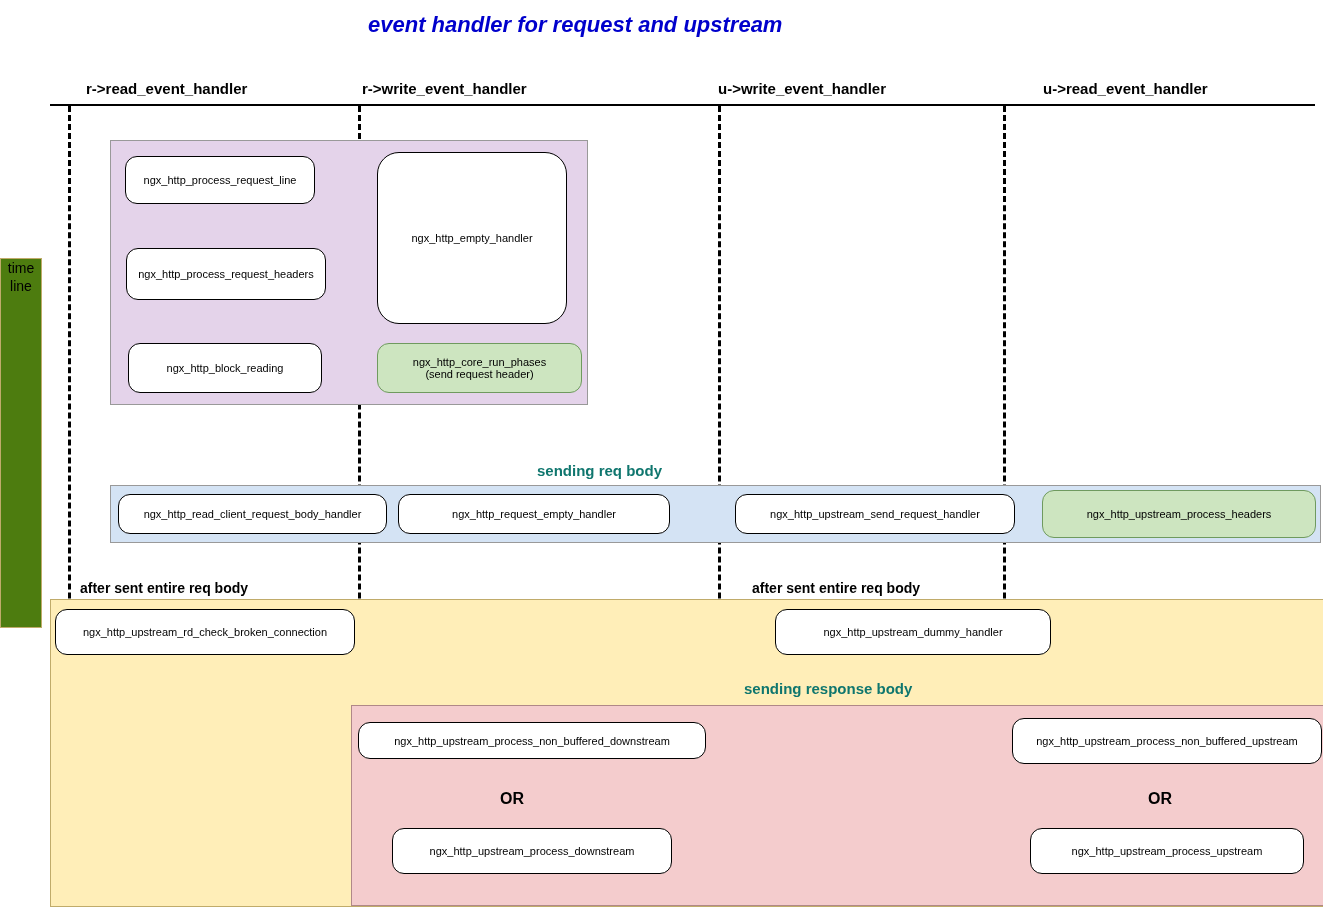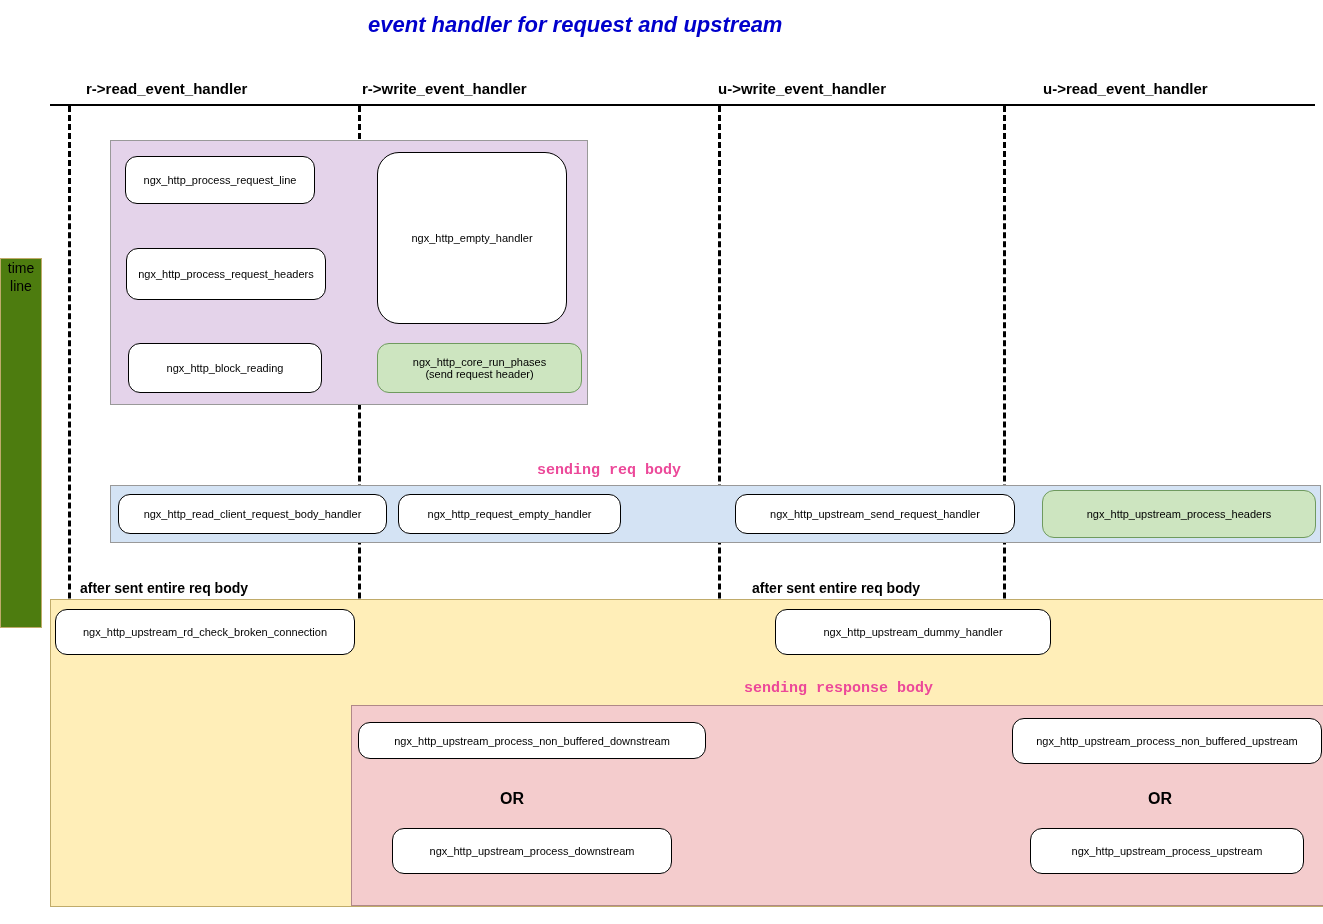--- a/index.html
+++ b/index.html
@@ -10,21 +10,21 @@
 .vdash { position: absolute; border-left: 3px dashed #000; }
 .arrowhead { position: absolute; width: 0; height: 0; border-left: 6px solid transparent; border-right: 6px solid transparent; border-top: 10px solid #000; }
 .region { position: absolute; }
 .purple { background: #e4d3ea; border: 1px solid #999; }
 .blue { background: #d4e3f4; border: 1px solid #999; }
 .yellow { background: #ffeeb8; border: 1px solid #c0ab6a; }
 .pink { background: #f4cccd; border: 1px solid #b08888; }
 .box { position: absolute; background: #fff; border: 1px solid #000; border-radius: 12px; display: flex; align-items: center; justify-content: center; text-align: center; font-size: 11px; }
 .gbox { position: absolute; background: #cde5c0; border: 1px solid #6f9a5f; border-radius: 12px; display: flex; flex-direction: column; align-items: center; justify-content: center; text-align: center; font-size: 11px; padding: 4px; }
 .label { position: absolute; font-weight: bold; font-size: 14px; color: #000; }
-.redlabel { position: absolute; font-weight: bold; font-size: 15px; color: #ec4899; font-family: Liberation Mono, monospace; }
+.redlabel { position: absolute; font-weight: bold; font-size: 15px; color: #0f766e; }
 .or { position: absolute; font-weight: bold; font-size: 16px; color: #000; }
 .timeline-box { position: absolute; background: #4d7c0f; border: 1px solid #c0ab6a; display: flex; align-items: flex-start; justify-content: center; font-size: 14px; text-align: center; line-height: 1.3; }
 </style>
 </head>
 <body>
 
 <div class="title" style="left:368px; top:12px;">event handler for request and upstream</div>
 
 <div class="col-header" style="left:86px; top:80px;">r-&gt;read_event_handler</div>
 <div class="col-header" style="left:362px; top:80px;">r-&gt;write_event_handler</div>
@@ -58,21 +58,21 @@
 <div class="box" style="left:377px; top:152px; width:190px; height:172px; border-radius:22px;">ngx_http_empty_handler</div>
 <div class="gbox" style="left:377px; top:343px; width:205px; height:50px;">
   <span>ngx_http_core_run_phases</span>
   <span>(send request header)</span>
 </div>
 
 <div class="redlabel" style="left:537px; top:462px;">sending req body</div>
 <div class="region blue" style="left:110px; top:485px; width:1211px; height:58px;"></div>
 
 <div class="box" style="left:118px; top:494px; width:269px; height:40px;">ngx_http_read_client_request_body_handler</div>
-<div class="box" style="left:398px; top:494px; width:223px; height:40px;">ngx_http_request_empty_handler</div>
+<div class="box" style="left:398px; top:494px; width:272px; height:40px;">ngx_http_request_empty_handler</div>
 <div class="box" style="left:735px; top:494px; width:280px; height:40px;">ngx_http_upstream_send_request_handler</div>
 <div class="gbox" style="left:1042px; top:490px; width:274px; height:48px;">ngx_http_upstream_process_headers</div>
 
 <div class="region yellow" style="left:50px; top:599px; width:1274px; height:308px;"></div>
 
 <div class="label" style="left:80px; top:580px;">after sent entire req body</div>
 <div class="label" style="left:752px; top:580px;">after sent entire req body</div>
 
 <div class="box" style="left:55px; top:609px; width:300px; height:46px;">ngx_http_upstream_rd_check_broken_connection</div>
 <div class="box" style="left:775px; top:609px; width:276px; height:46px;">ngx_http_upstream_dummy_handler</div>

